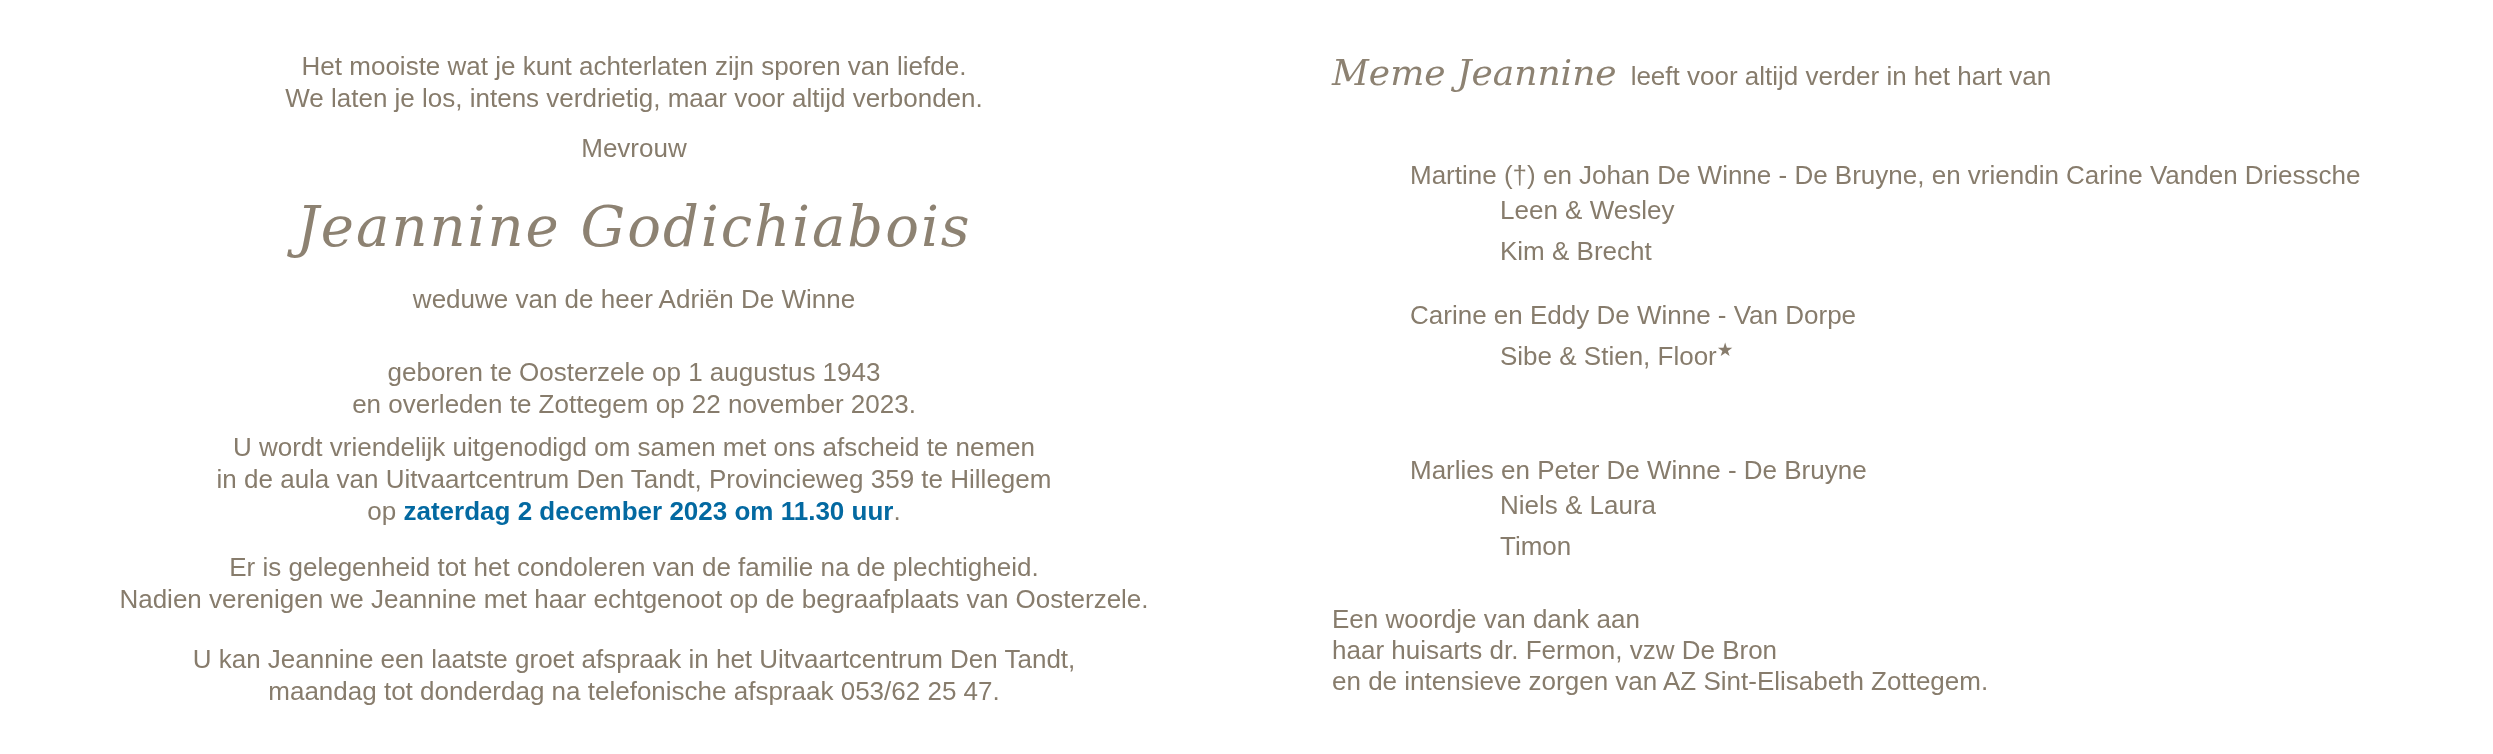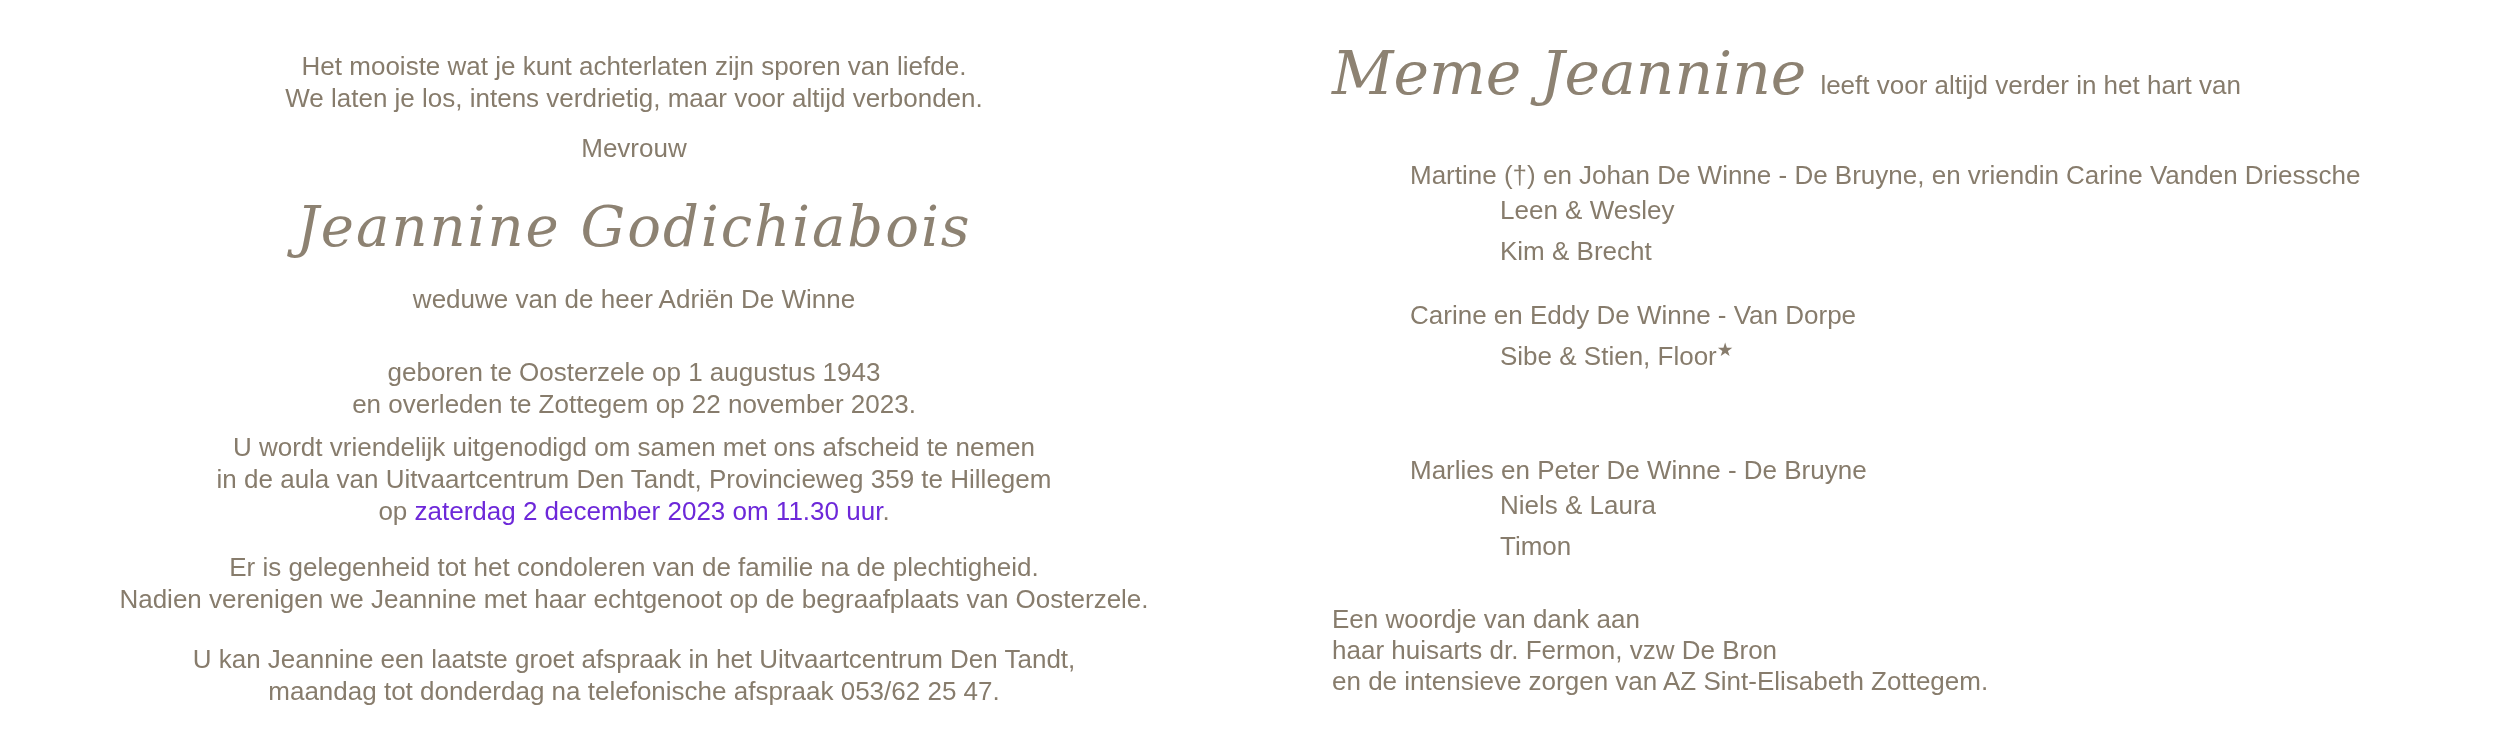--- a/index.html
+++ b/index.html
@@ -11,21 +11,21 @@
     -webkit-font-smoothing: antialiased;
   }
   .canvas {
     position: relative;
     width: 2493px; height: 754px;
     background: #ffffff;
     overflow: hidden;
     padding-left: 40px;
   }
   .line { font-size: 26px; line-height: 32px; white-space: nowrap; }
-  .b { font-weight: 400; color: #6d28d9; }
+  .b { font-weight: 700; color: #0369a1; }
 
   
   .script {
     font-family: "DejaVu Serif", serif;
     font-style: italic;
     font-weight: 400;
     color: #8d8272;
   }
 
   
@@ -45,21 +45,21 @@
   .visitation    { top: 643px; }
 
   
   .right-col {
     position: absolute; left: 1332px; top: 0;
     width: 1155px; height: 754px;
     text-align: left;
   }
   .right-col .blk { position: absolute; left: 0; }
   .r-header { top: 36px; display: flex; align-items: baseline; gap: 14px; }
-  .r-header .script { font-size: 60px; line-height: 74px; white-space: nowrap; }
+  .r-header .script { font-size: 36px; line-height: 74px; white-space: nowrap; }
   .fam-1 { top: 159px; }
   .fam-2 { top: 299px; }
   .fam-3 { top: 454px; }
   .family .parents  { margin-left: 78px; }
   .family .child    { margin-left: 168px; margin-top: 3px; }
   .family .parents  { margin-bottom: 3px; }
   .thanks { top: 604px; }
   .thanks .line { line-height: 31px; }
 
   .star {

